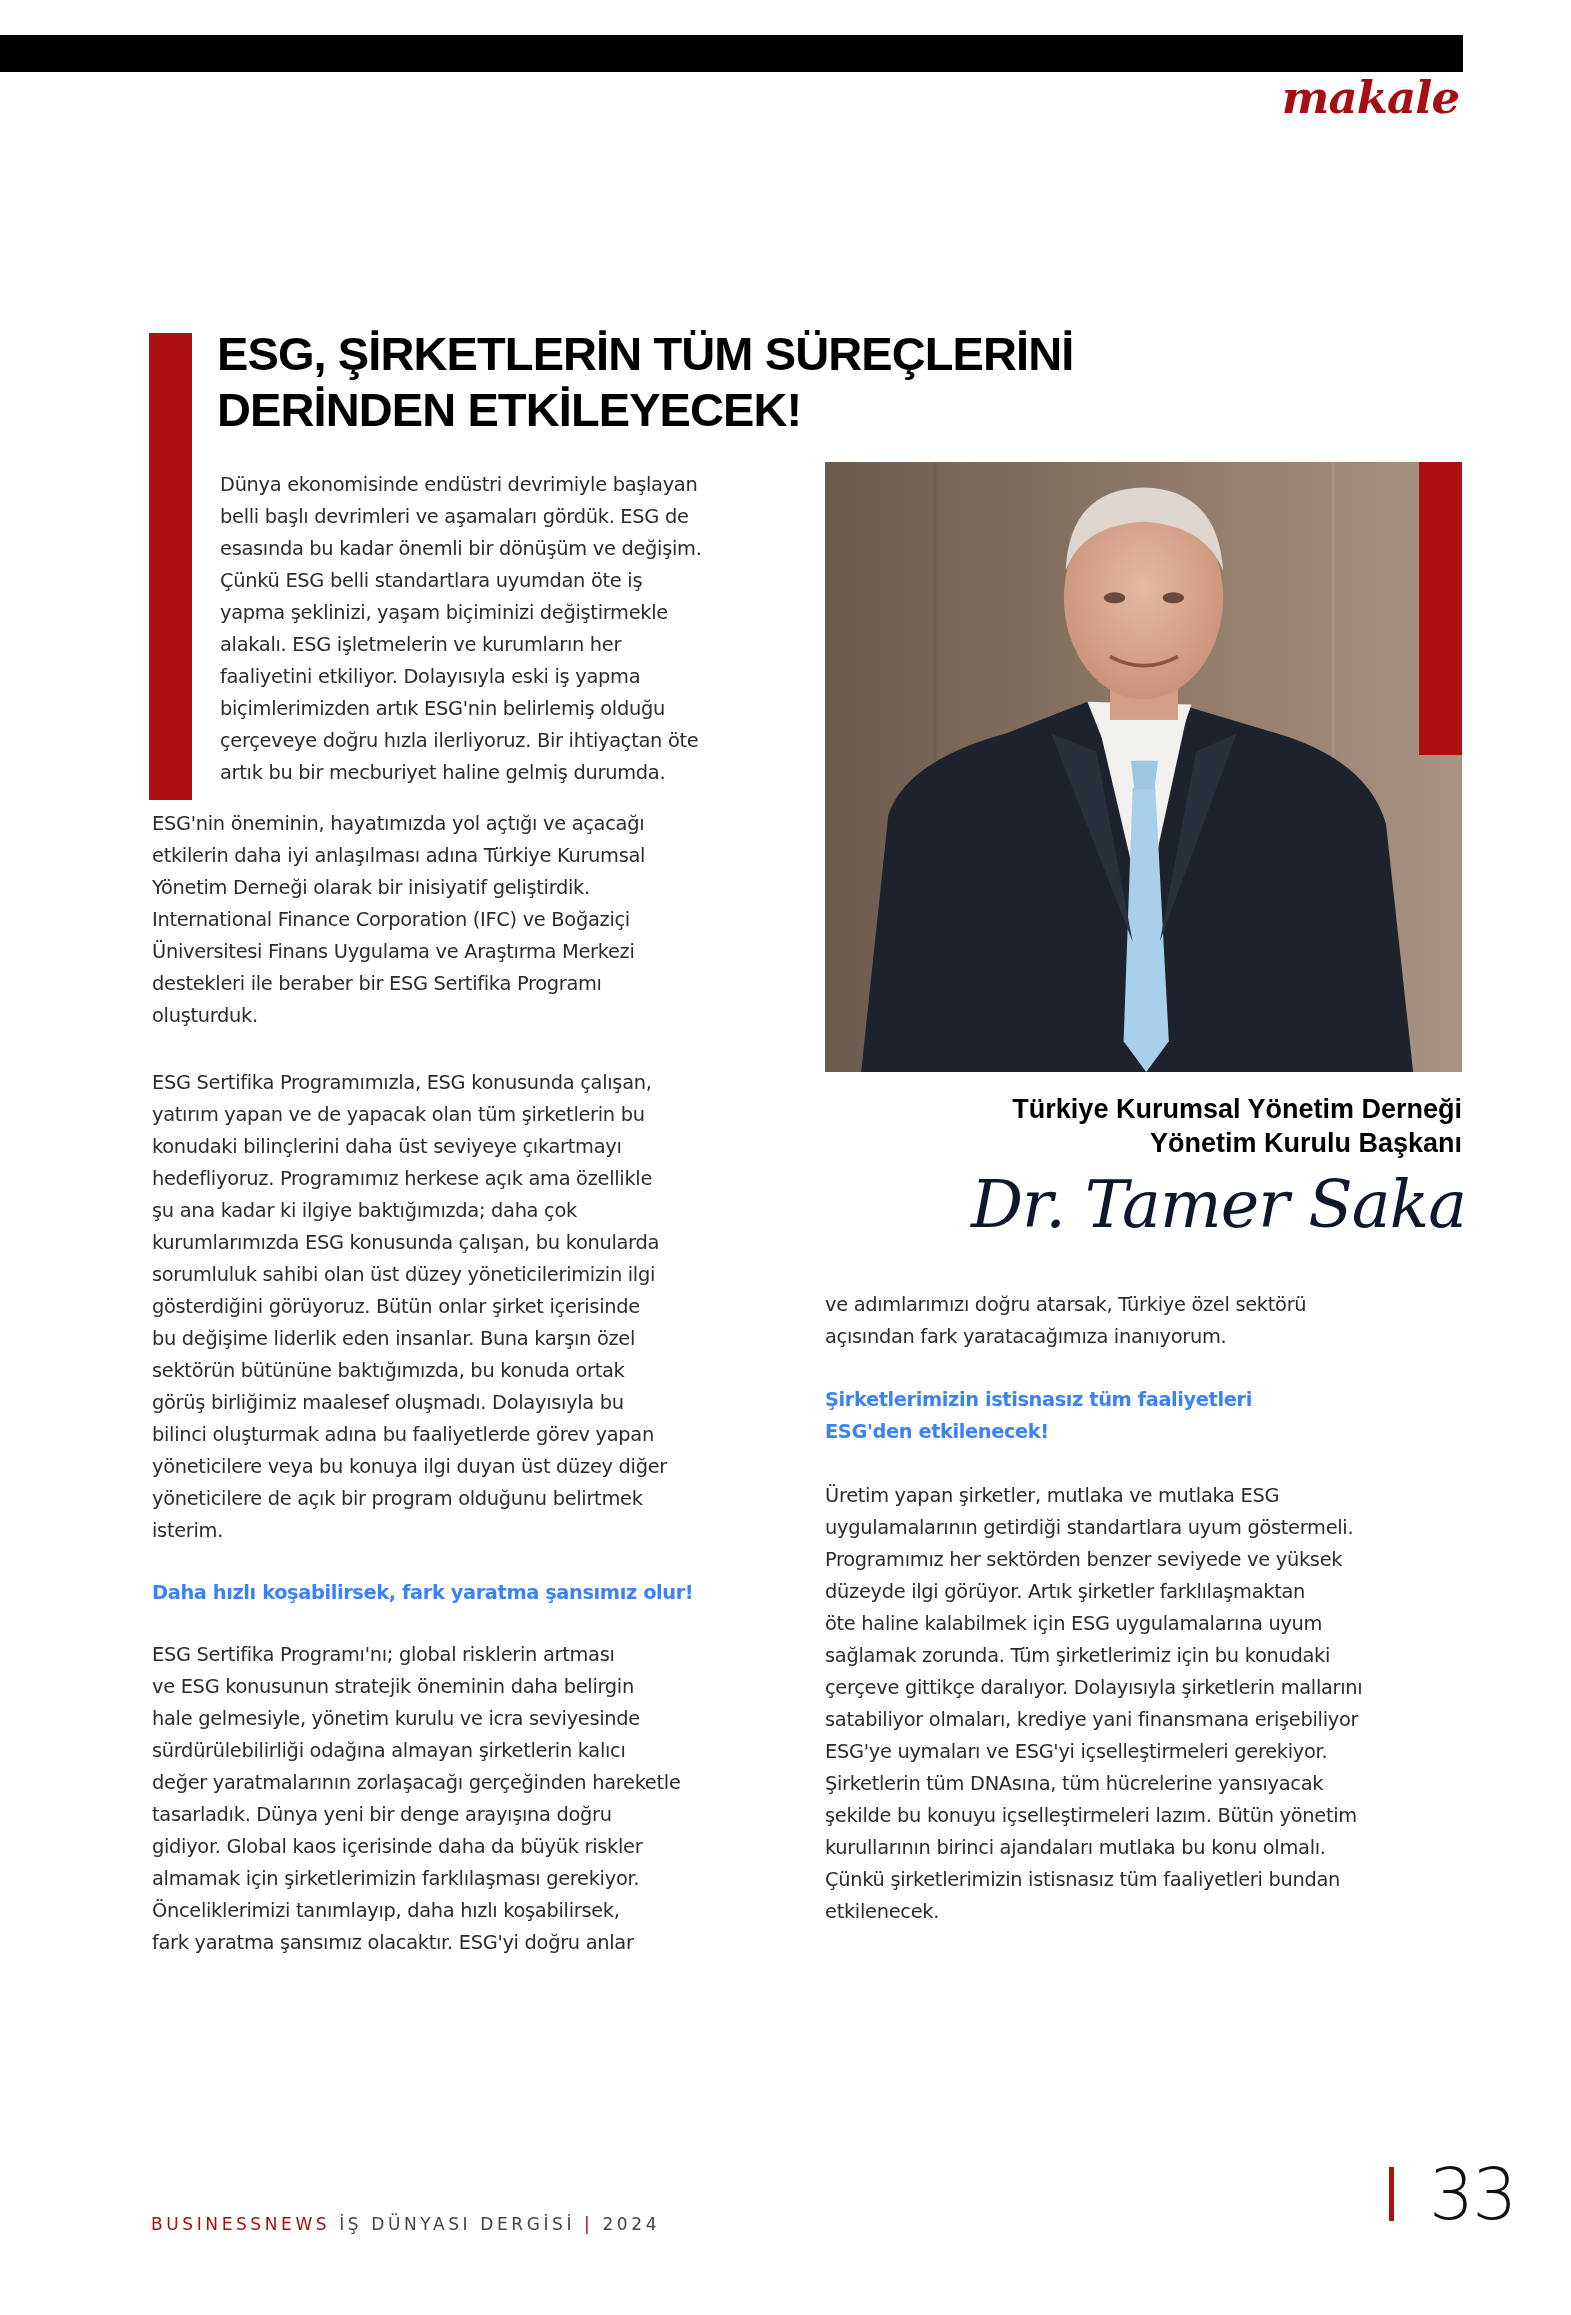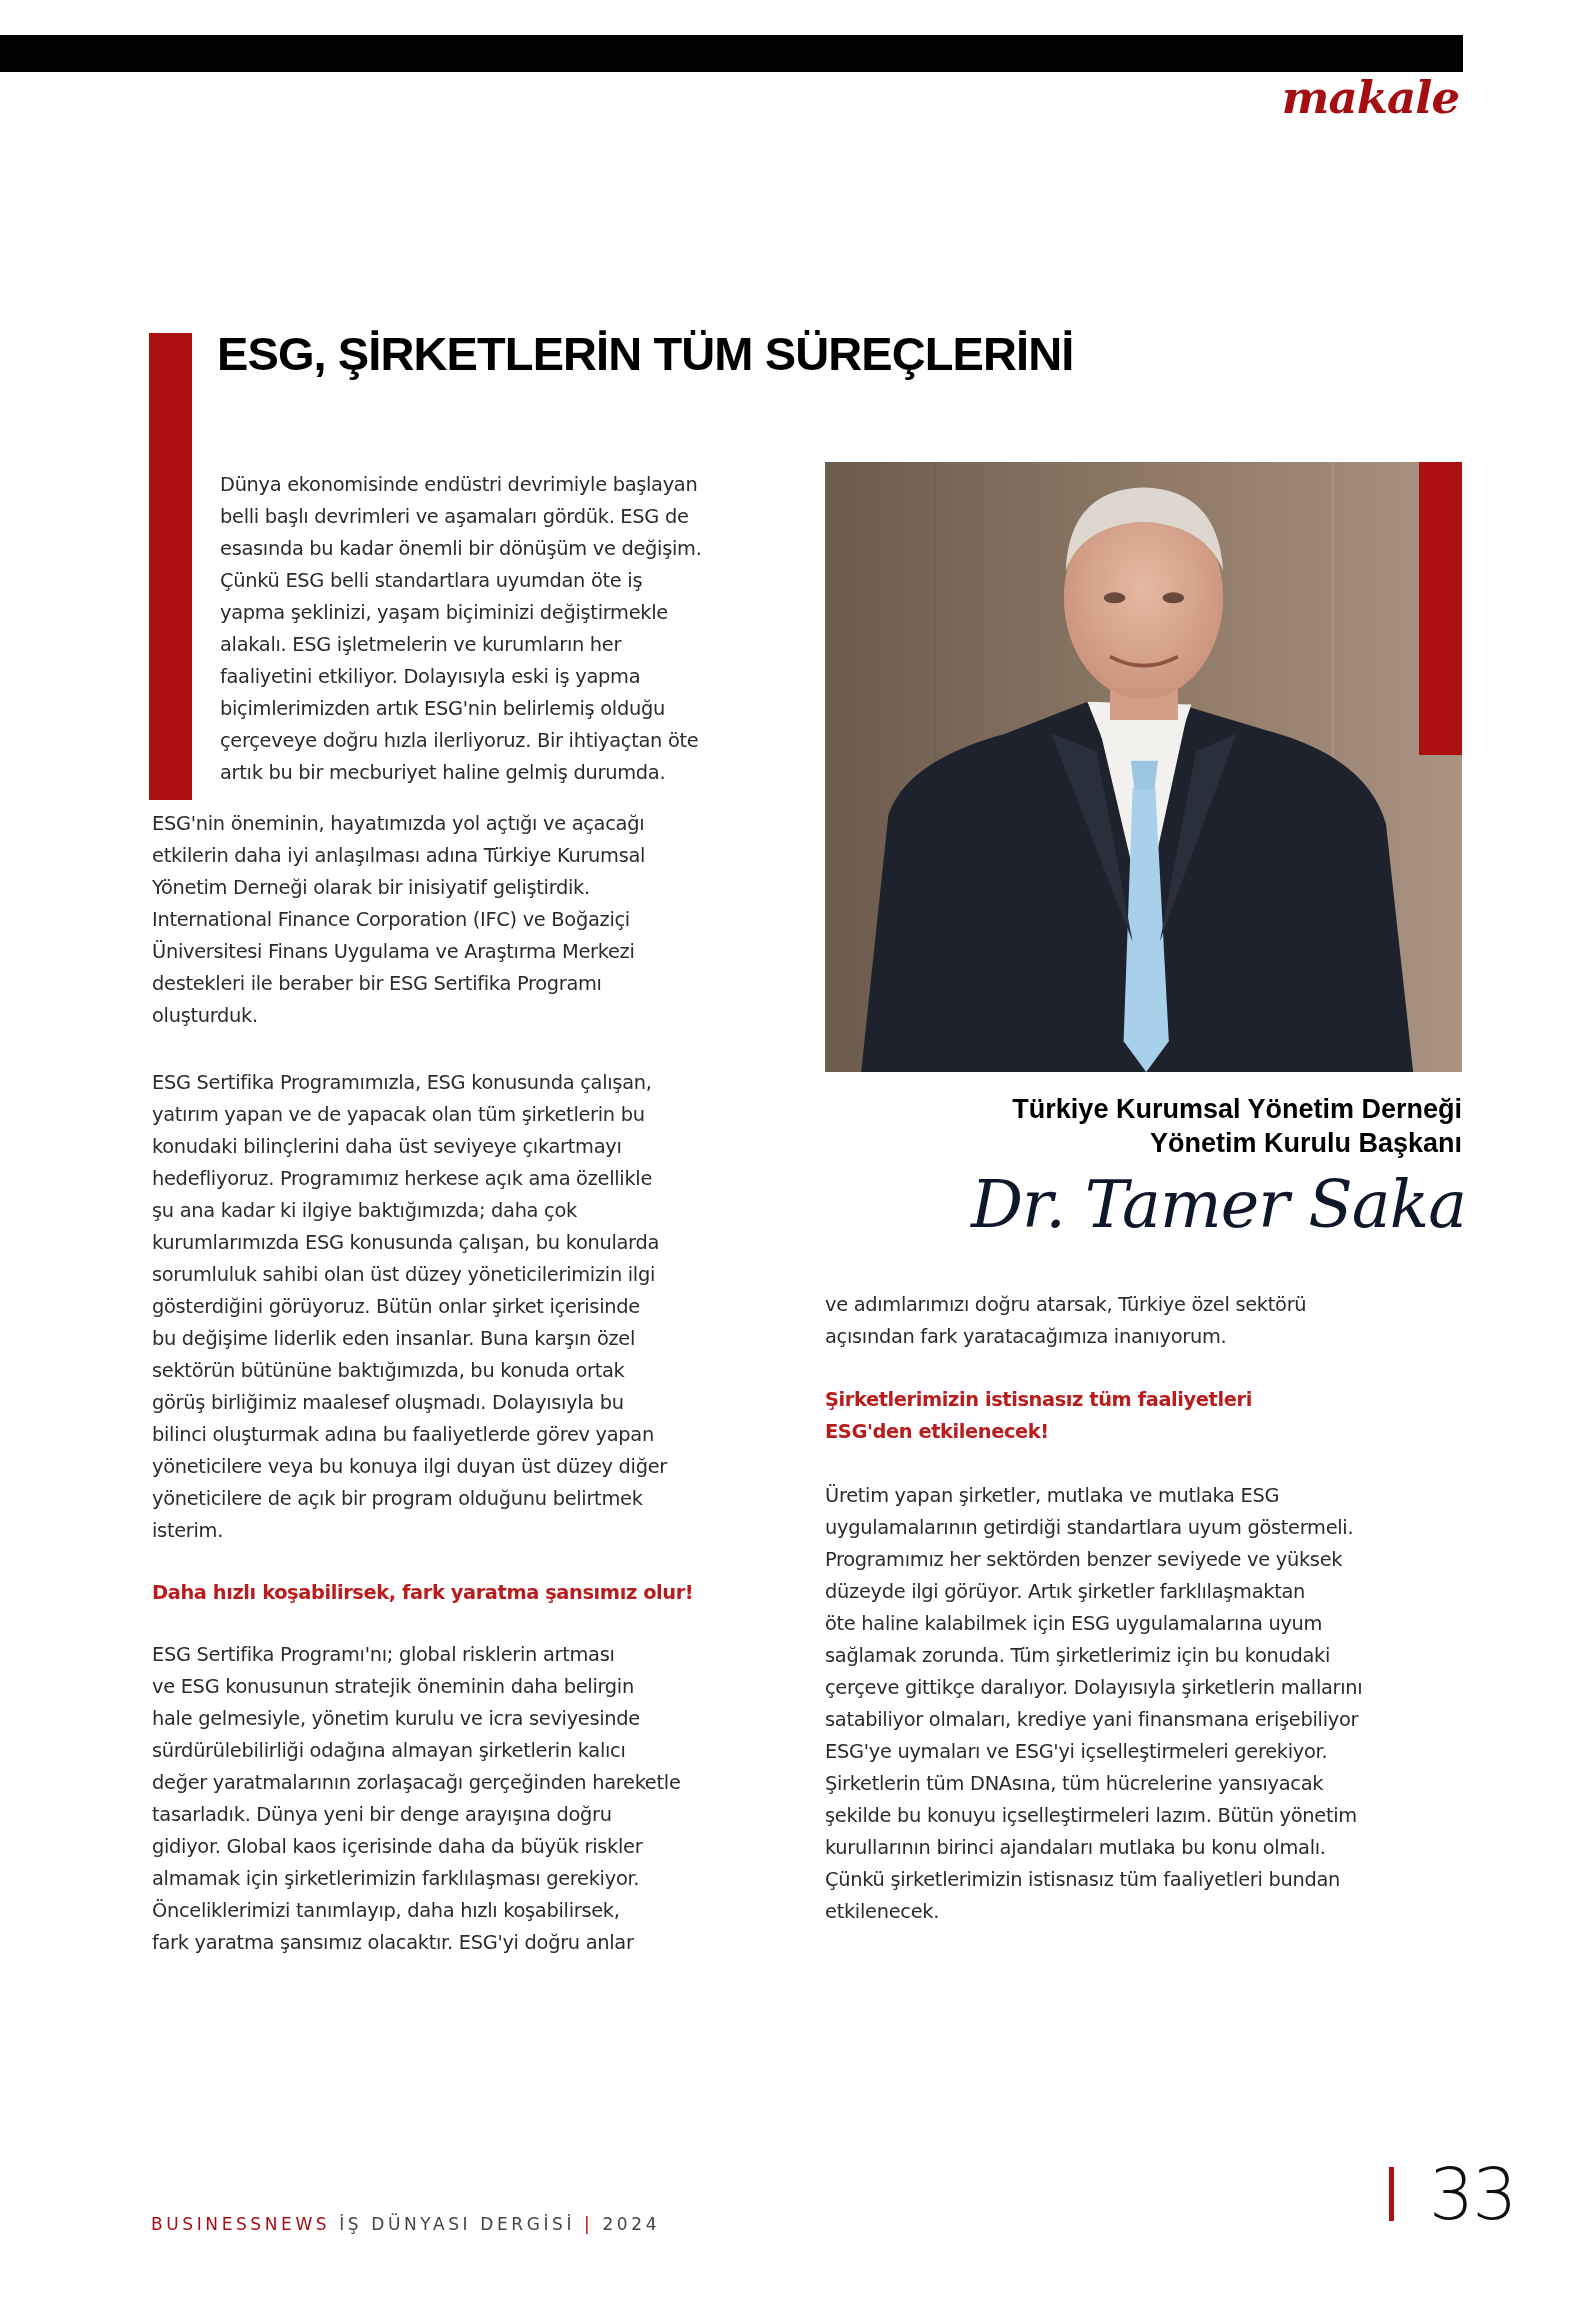--- a/index.html
+++ b/index.html
@@ -14,21 +14,21 @@
 
   .left-accent { left: 149px; top: 333px; width: 43px; height: 467px; background: #ad1010; }
   .headline { left: 217px; top: 326px; width: 950px; font-family: "Liberation Sans", sans-serif;
               font-weight: bold; font-size: 47px; line-height: 56px; color: #000; letter-spacing: -0.9px; }
   .headline span { display: block; }
 
   .body-text { font-family: "DejaVu Sans", sans-serif; font-size: 19.4px; line-height: 32px;
                color: #2b2b2b; letter-spacing: -0.3px; }
   .body-text .line { display: block; white-space: nowrap; }
   .subhead { font-family: "DejaVu Sans", sans-serif; font-weight: bold; font-size: 19.4px;
-             line-height: 32px; color: #b91c1c; letter-spacing: -0.4px; }
+             line-height: 32px; color: #3b82f6; letter-spacing: -0.4px; }
   .subhead .line { display: block; white-space: nowrap; }
 
   .photo { left: 825px; top: 462px; width: 637px; height: 610px; overflow: hidden;
            background: linear-gradient(90deg, #6a5a4c 0%, #86725f 40%, #a08a78 100%); }
   .photo-accent { left: 1419px; top: 462px; width: 43px; height: 293px; background: #ad1010; }
 
   .caption { left: 814px; top: 1092px; width: 648px; text-align: right;
              font-family: "Liberation Sans", sans-serif; font-weight: bold; font-size: 27px;
              line-height: 34px; color: #000; }
   .caption span { display: block; }
@@ -46,20 +46,21 @@
 </style>
 </head>
 <body>
 
 <div class="abs top-bar"></div>
 <div class="abs section-tag">makale</div>
 
 <div class="abs left-accent"></div>
 <h1 class="abs headline" style="margin:0">
   <span>ESG, ŞİRKETLERİN TÜM SÜREÇLERİNİ</span>
+  <span>DERİNDEN ETKİLEYECEK!</span>
 </h1>
 
 <div class="abs body-text" style="left:220px; top:469px; width:579px;">
   <span class="line">Dünya ekonomisinde endüstri devrimiyle başlayan</span>
   <span class="line">belli başlı devrimleri ve aşamaları gördük. ESG de</span>
   <span class="line">esasında bu kadar önemli bir dönüşüm ve değişim.</span>
   <span class="line">Çünkü ESG belli standartlara uyumdan öte iş</span>
   <span class="line">yapma şeklinizi, yaşam biçiminizi değiştirmekle</span>
   <span class="line">alakalı. ESG işletmelerin ve kurumların her</span>
   <span class="line">faaliyetini etkiliyor. Dolayısıyla eski iş yapma</span>

